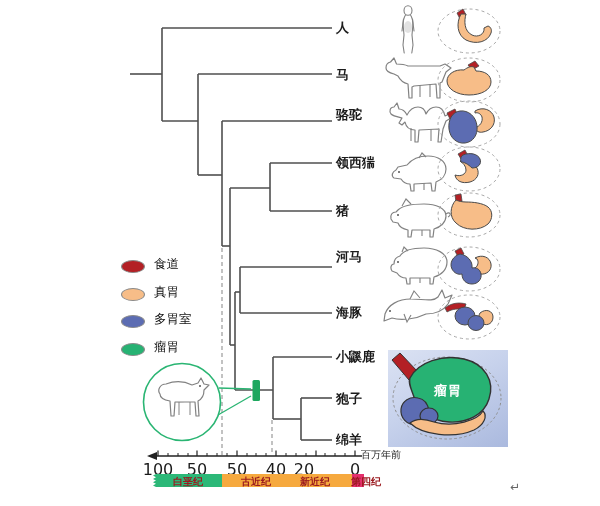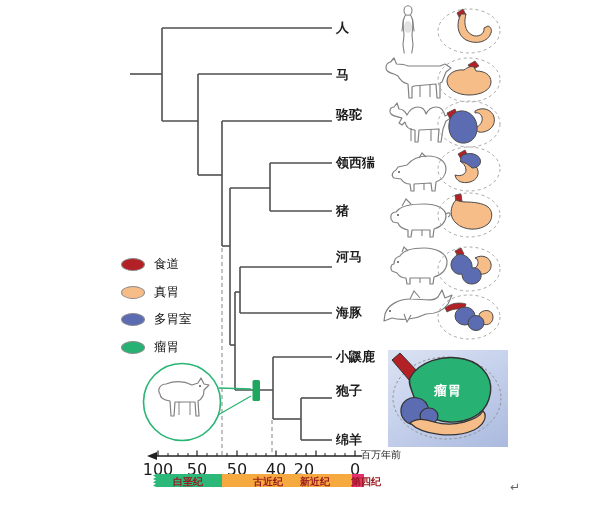--- a/index.html
+++ b/index.html
@@ -2,21 +2,21 @@
 <html><head>
 <meta charset="utf-8">
 <style>
   html,body{margin:0;padding:0;background:#fff;}
   .canvas{position:relative;width:600px;height:506px;background:#fff;overflow:hidden;
           font-family:"DejaVu Sans",sans-serif;}
   .abs{position:absolute;}
   svg{display:block;}
   .taxon-label{position:absolute;left:336px;font-size:13px;font-weight:700;color:#1c1c1c;
                white-space:nowrap;line-height:16px;}
-  .legend-row{position:absolute;left:121px;display:flex;align-items:center;gap:9px;}
+  .legend-row{position:absolute;left:121px;display:flex;align-items:flex-end;gap:9px;}
   .legend-swatch{width:24px;height:13px;border-radius:50%;border:1px solid #8a8a8a;box-sizing:border-box;}
   .legend-label{font-size:12.5px;color:#111;white-space:nowrap;}
   .sw-red{background:#b32025;} .sw-orange{background:#f7bd88;}
   .sw-blue{background:#5c6cb2;} .sw-green{background:#27b273;}
   .axis-num{position:absolute;top:460px;transform:translateX(-50%);font-size:16px;color:#1a1a1a;}
   .axis-unit{position:absolute;left:361px;top:448px;font-size:10px;color:#1a1a1a;white-space:nowrap;font-family:Liberation Mono, monospace;}
   .era-seg{position:absolute;top:474px;height:13px;}
   .era-green{background:#2cb878;clip-path:polygon(3px 0,100% 0,100% 100%,3px 100%,0 88%,3px 75%,0 63%,3px 50%,0 38%,3px 25%,0 12%);}
   .era-orange{background:#f6a93e;}
   .era-magenta{background:#e4306d;}
@@ -93,21 +93,21 @@
   </svg>
 
   <div class="taxon-label" style="top:20px">人</div>
   <div class="taxon-label" style="top:67px">马</div>
   <div class="taxon-label" style="top:107px">骆驼</div>
   <div class="taxon-label" style="top:155px">领西猯</div>
   <div class="taxon-label" style="top:203px">猪</div>
   <div class="taxon-label" style="top:249px">河马</div>
   <div class="taxon-label" style="top:305px">海豚</div>
   <div class="taxon-label" style="top:349px">小鼷鹿</div>
-  <div class="taxon-label" style="top:383px">狍子</div>
+  <div class="taxon-label" style="top:391px">狍子</div>
   <div class="taxon-label" style="top:432px">绵羊</div>
 
   <div class="legend-row" style="top:256px">
     <span class="legend-swatch sw-red"></span>
     <span class="legend-label">食道</span>
   </div>
   <div class="legend-row" style="top:284px">
     <span class="legend-swatch sw-orange"></span>
     <span class="legend-label">真胃</span>
   </div>
@@ -241,18 +241,18 @@
   <div class="axis-num" style="left:237px">50</div>
   <div class="axis-num" style="left:276px">40</div>
   <div class="axis-num" style="left:304px">20</div>
   <div class="axis-num" style="left:355px">0</div>
   <div class="axis-unit">百万年前</div>
 
   <div class="era-seg era-green" style="left:153px;width:69px"></div>
   <div class="era-seg era-orange" style="left:222px;width:130px"></div>
   <div class="era-seg era-magenta" style="left:352px;width:12px"></div>
   <div class="era-label" style="left:188px">白垩纪</div>
-  <div class="era-label" style="left:268px">古近纪</div>
+  <div class="era-label" style="left:256px">古近纪</div>
   <div class="era-label" style="left:315px">新近纪</div>
   <div class="era-label left-align" style="left:351px">第四纪</div>
 
   <div class="return-mark">↵</div>
 </div>
 
 </body></html>

